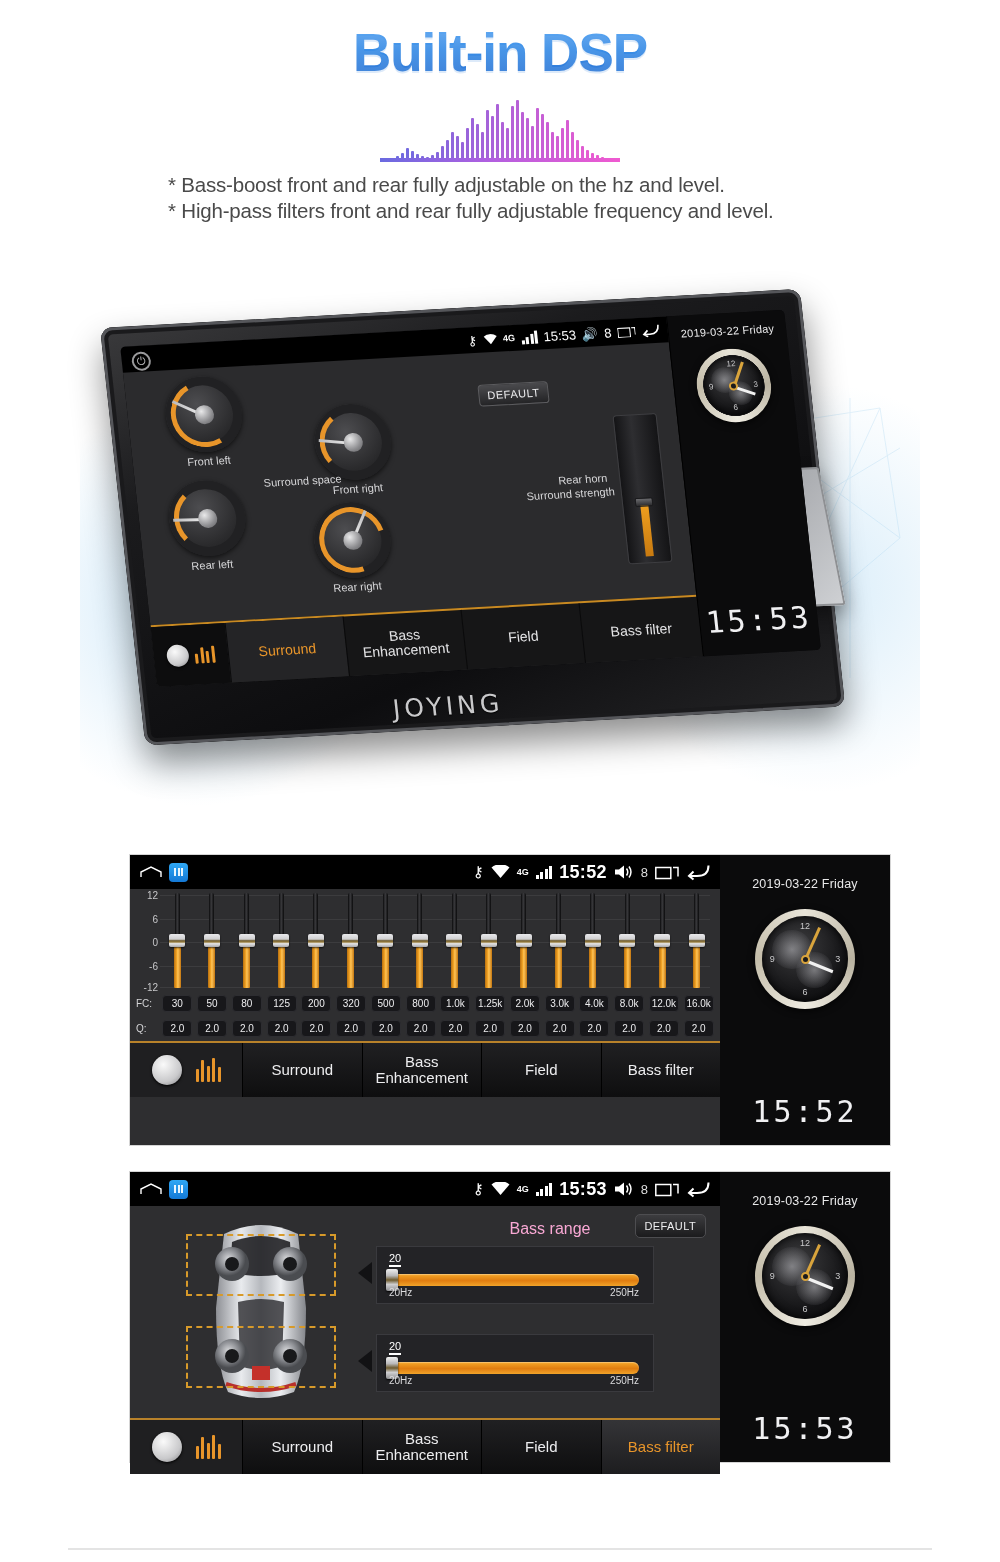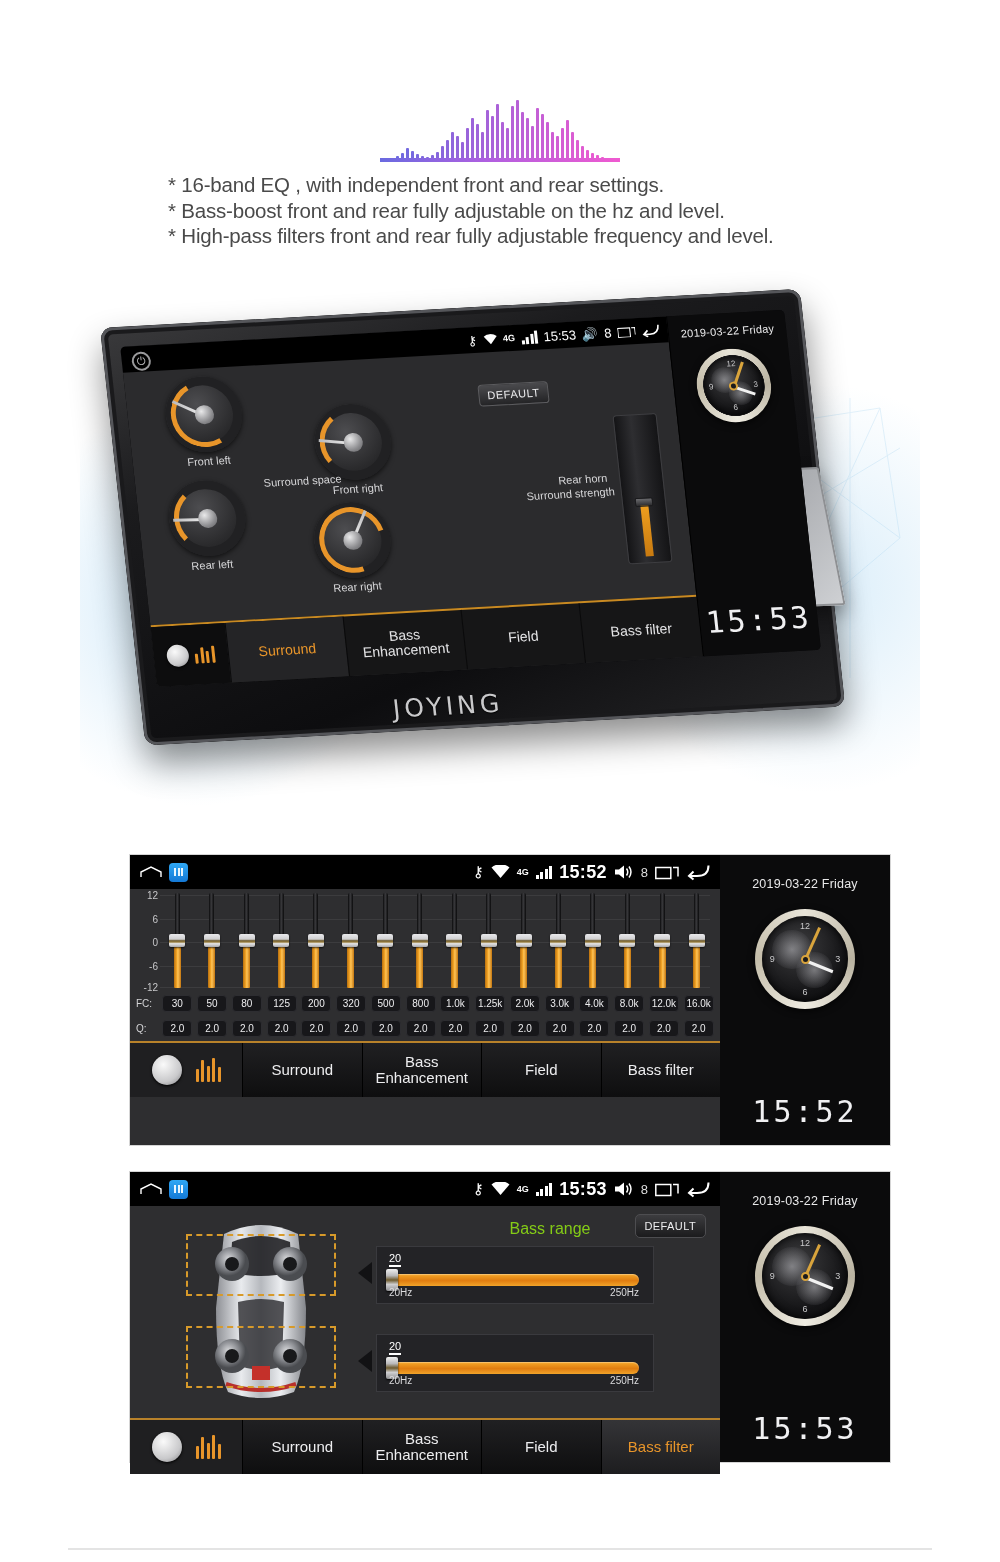--- a/index.html
+++ b/index.html
@@ -330,21 +330,21 @@
     background: radial-gradient(circle at 38% 32%, #fafafa, #c9c9cb 62%, #7c7c7f);
     box-shadow: 0 1px 3px #000;
   }
   .eqicon { display: flex; align-items: flex-end; gap: 2.5px; height: 24px; }
   .eqicon i { width: 3px; background: #e8952a; border-radius: 1px; }
 
   
   .bf-body { position: relative; height: 212px; }
   .bf-title {
     position: absolute; left: 300px; top: 14px; width: 240px; text-align: center;
-    color: #84cc16; font-size: 16px;
+    color: #f9a8d4; font-size: 16px;
   }
   .bf-default {
     position: absolute; right: 14px; top: 8px;
     background: linear-gradient(180deg,#3c3c3f,#1b1b1d);
     border: 1px solid #4d4d50; border-radius: 5px;
     color: #ededef; font-size: 11px; padding: 5px 9px; letter-spacing: .4px;
   }
   .car {
     position: absolute; left: 56px; top: 10px; width: 150px; height: 190px;
   }
@@ -384,20 +384,21 @@
   .footer-rule {
     position: absolute; left: 68px; top: 1548px; width: 864px; height: 2px;
     background: #e4e4e4;
   }
 </style>
 </head>
 <body>
 
 <div class="page">
 
+  <div class="title">Built-in DSP</div>
 
   <div class="spectrum">
     <div class="base"></div>
   <div class="bar" style="height: 4px; background: rgb(106, 106, 224);"></div>
       <div class="bar" style="height: 6px; background: rgb(109, 106, 224);"></div>
       <div class="bar" style="height: 9px; background: rgb(112, 105, 223);"></div>
       <div class="bar" style="height: 14px; background: rgb(115, 105, 223);"></div>
       <div class="bar" style="height: 11px; background: rgb(118, 105, 223);"></div>
       <div class="bar" style="height: 8px; background: rgb(122, 104, 222);"></div>
       <div class="bar" style="height: 6px; background: rgb(125, 104, 222);"></div>
@@ -434,21 +435,20 @@
       <div class="bar" style="height: 22px; background: rgb(221, 92, 210);"></div>
       <div class="bar" style="height: 16px; background: rgb(224, 92, 210);"></div>
       <div class="bar" style="height: 12px; background: rgb(228, 91, 209);"></div>
       <div class="bar" style="height: 9px; background: rgb(231, 91, 209);"></div>
       <div class="bar" style="height: 7px; background: rgb(234, 91, 209);"></div>
       <div class="bar" style="height: 5px; background: rgb(237, 90, 208);"></div>
       <div class="bar" style="height: 4px; background: rgb(240, 90, 208);"></div>
     </div>
 
   <ul class="bullets">
-    <li>* 16-band EQ , with independent front and rear settings.</li>
     <li>* Bass-boost front and rear fully adjustable on the hz and level.</li>
     <li>* High-pass filters front and rear fully adjustable frequency and level.</li>
   </ul>
 
   <div class="hero">
     <div class="hero-glow"></div>
     <svg class="hero-wire" viewBox="0 0 180 300">
       <g stroke="#9fd0ef" stroke-width="1" fill="none" opacity=".8">
         <path d="M20 40 L150 20 L170 150 L40 260 Z"></path>
         <path d="M20 40 L170 150 M150 20 L40 260 M20 150 L170 60"></path>

